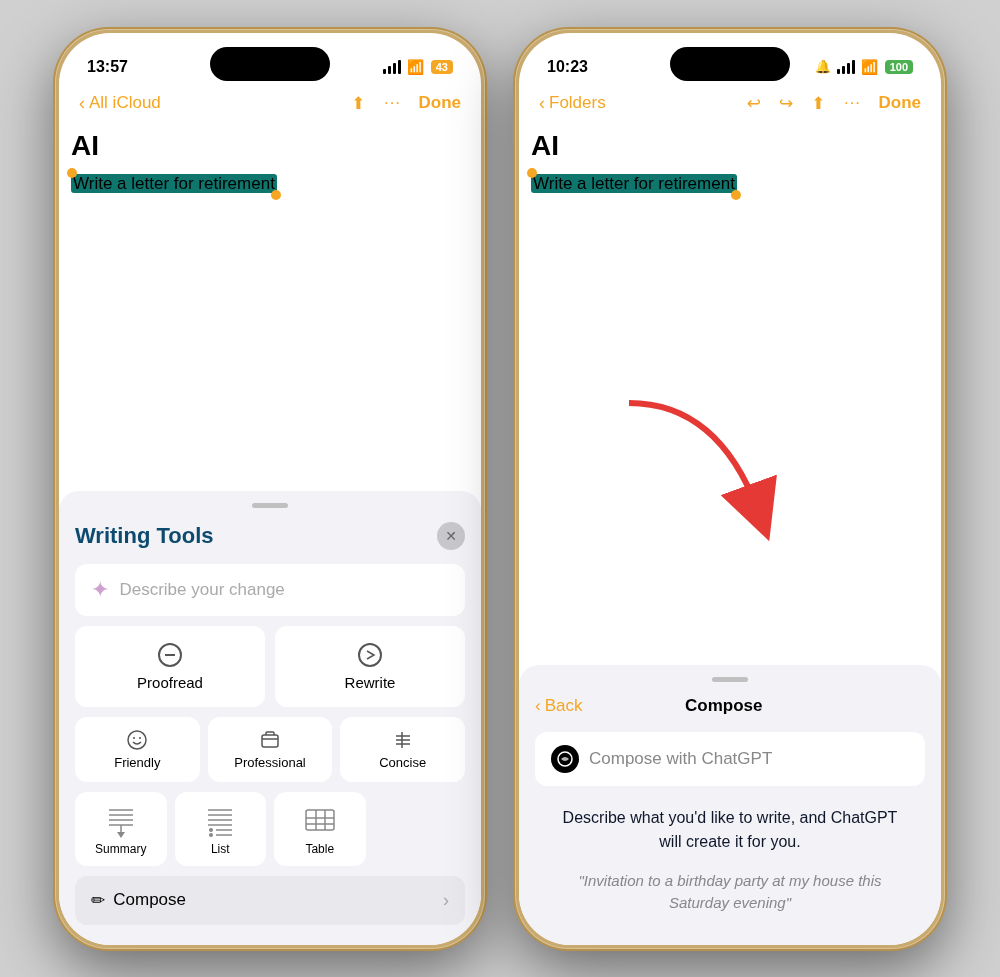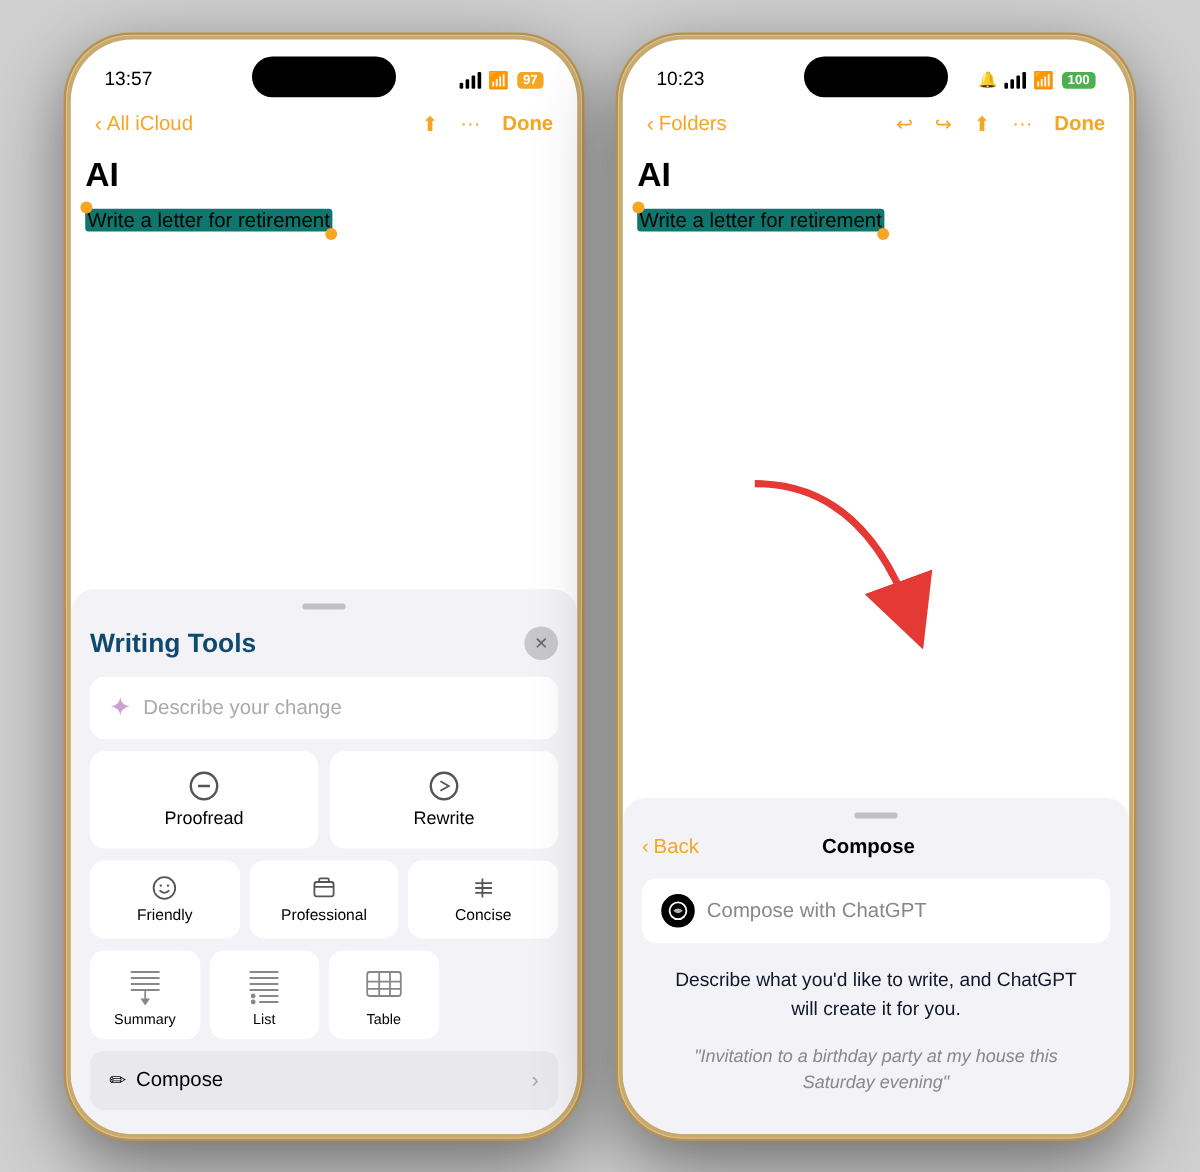--- a/index.html
+++ b/index.html
@@ -51,21 +51,21 @@
       display: flex;
       justify-content: space-between;
       align-items: center;
       padding: 16px 28px 4px;
       height: 56px;
       position: relative;
     }
 
     .status-time {
       font-size: 16px;
-      font-weight: 400;
+      font-weight: 700;
       color: #000;
     }
 
     .status-icons {
       display: flex;
       align-items: center;
       gap: 6px;
       font-size: 13px;
       color: #000;
     }
@@ -400,21 +400,21 @@
     <div class="status-bar">
       <span class="status-time">13:57</span>
       <div class="status-icons">
         <div class="signal-bars">
           <div class="signal-bar" style="height:5px"></div>
           <div class="signal-bar" style="height:8px"></div>
           <div class="signal-bar" style="height:11px"></div>
           <div class="signal-bar" style="height:14px"></div>
         </div>
         <span class="wifi-icon">📶</span>
-        <span class="battery-badge-yellow">97</span>
+        <span class="battery-badge-yellow">43</span>
       </div>
     </div>
 
     <div class="nav-bar">
       <div class="nav-back">
         <span class="nav-back-chevron">‹</span>
         <span>All iCloud</span>
       </div>
       <div class="nav-actions">
         <span>⬆</span>

